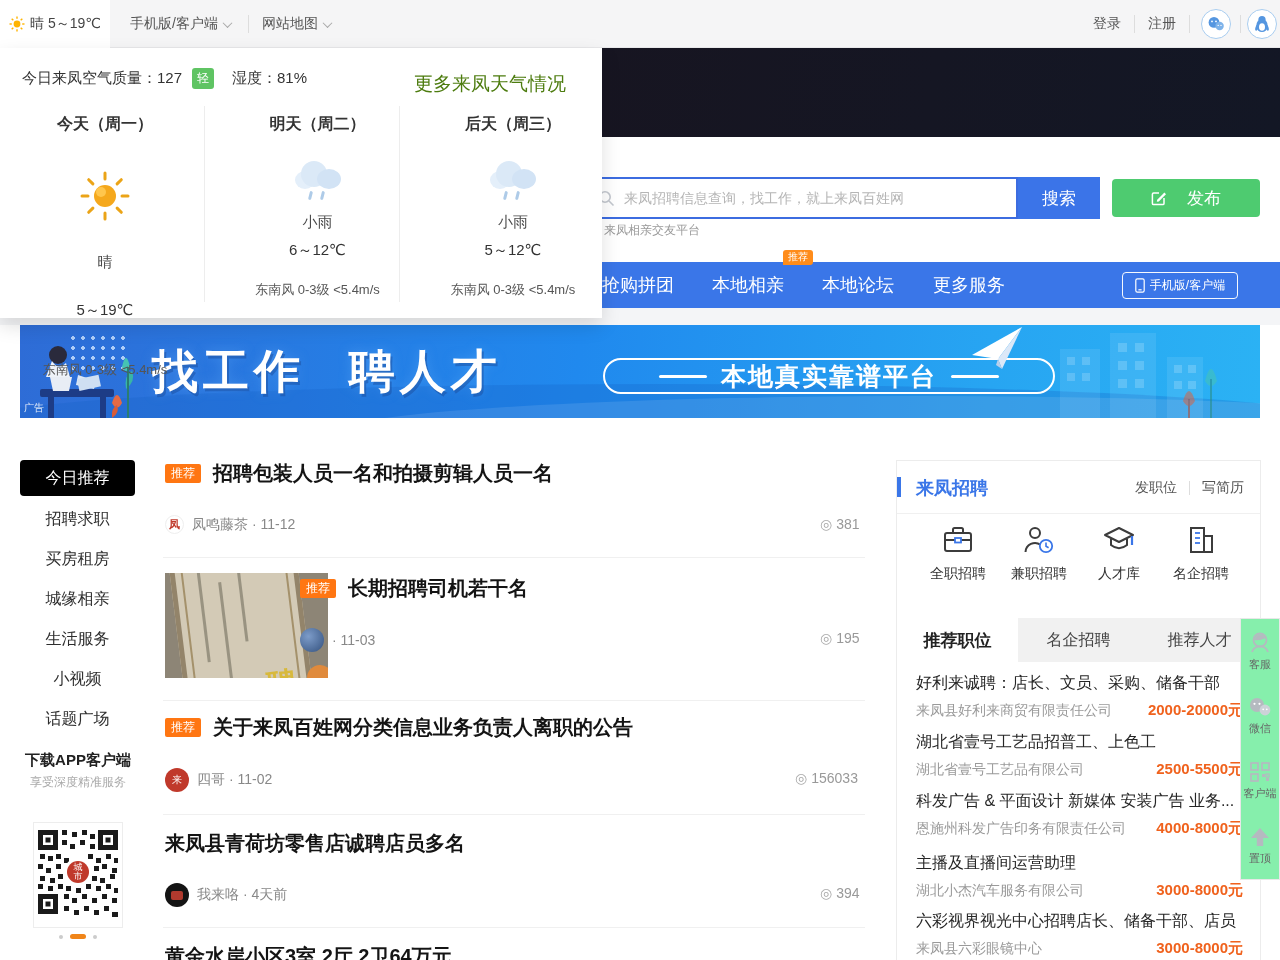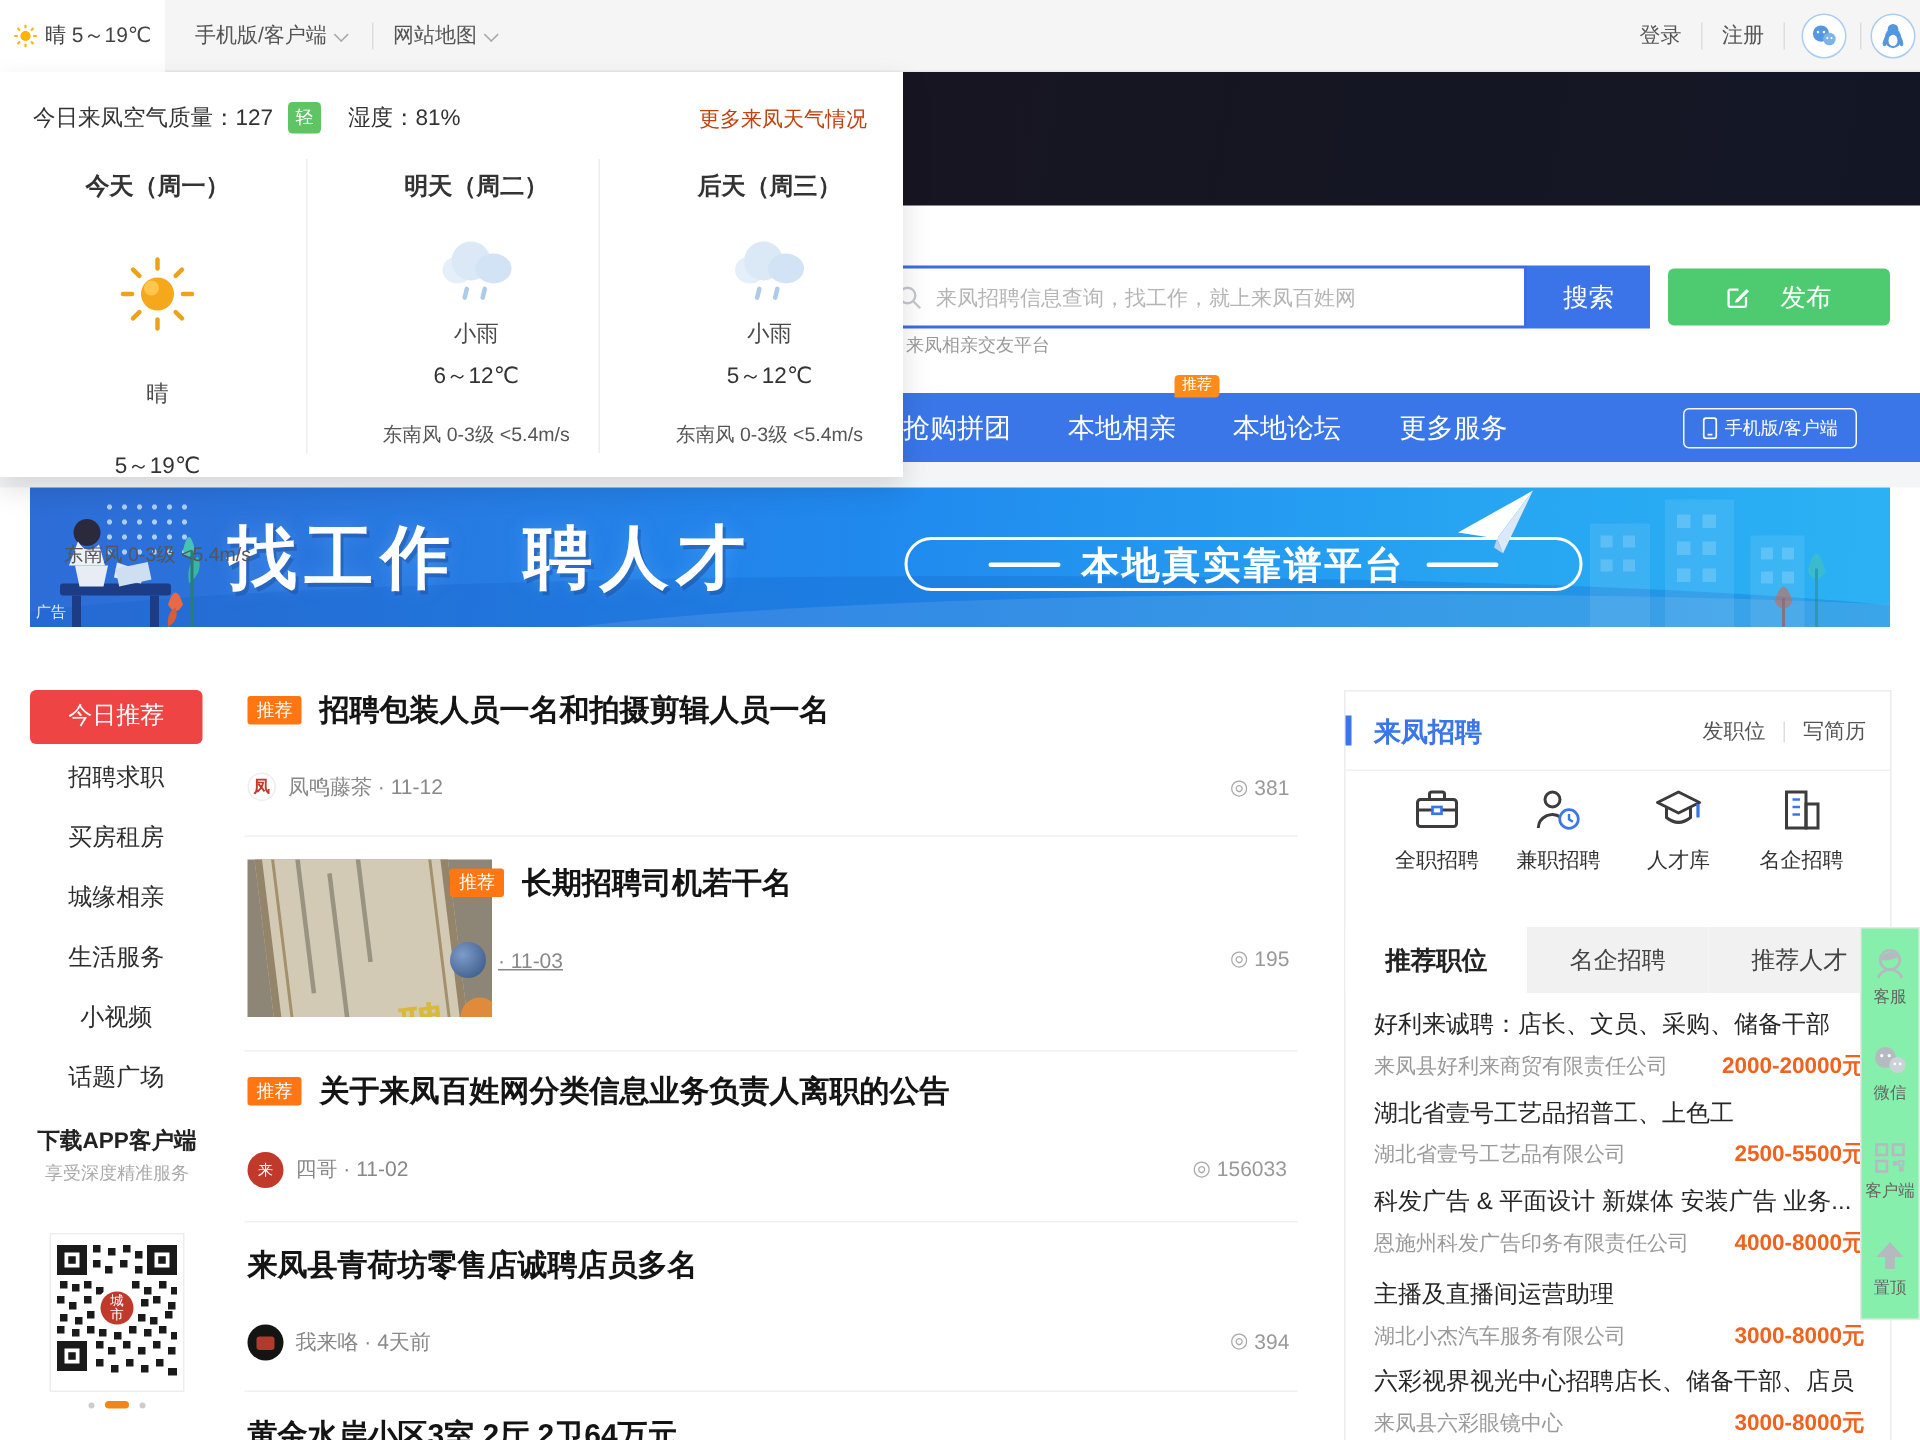--- a/index.html
+++ b/index.html
@@ -40,21 +40,21 @@
   .ad-person { position:absolute; left:2px; top:12px; width:120px; height:81px; }
   .ad-title { position:absolute; left:132px; top:16px; width:440px; font-size:46px; font-weight:bold; color:#fff; letter-spacing:5px; word-spacing:26px; text-shadow:2px 3px 0 rgba(25,77,160,.5),0 0 12px rgba(120,190,255,.35); white-space:nowrap; }
   .ad-pill { position:absolute; left:583px; top:33px; width:452px; height:36px; border:2px solid #fff; border-radius:20px; display:flex; align-items:center; justify-content:center; gap:14px; color:#fff; font-size:25px; font-weight:bold; letter-spacing:2px; }
   .ad-dash { width:48px; height:3px; background:#fff; border-radius:2px; }
   .ad-plane { position:absolute; left:948px; top:0px; }
   .ad-buildings { position:absolute; left:1035px; top:6px; width:170px; height:87px; opacity:.55; }
   .ad-label { position:absolute; left:4px; bottom:3px; color:#fff; font-size:10px; opacity:.85; }
 
   
   .side-item { position:absolute; left:20px; width:115px; height:36px; line-height:36px; text-align:center; font-size:16px; color:#2d2d2d; cursor:pointer; }
-  .side-item.active { background:#ef4444; color:#fff; border-radius:4px; }
+  .side-item.active { background:#000000; color:#fff; border-radius:4px; }
   .app-title { position:absolute; left:8px; top:751px; width:140px; text-align:center; font-size:15px; font-weight:bold; color:#222; }
   .app-sub { position:absolute; left:8px; top:774px; width:140px; text-align:center; font-size:12px; color:#aaa; }
   .qr-box { position:absolute; left:33px; top:822px; width:90px; height:106px; border:1px solid #ededed; background:#fff; display:flex; align-items:flex-start; justify-content:center; padding-top:5px; }
   .qr-dots { position:absolute; left:33px; top:934px; width:90px; display:flex; align-items:center; justify-content:center; gap:7px; }
   .qr-dot { width:4px; height:4px; border-radius:50%; background:#ccc; }
   .qr-dot.on { width:16px; height:5px; border-radius:3px; background:#f08519; }
 
   
   .feed-title { position:absolute; font-size:20px; font-weight:bold; color:#141414; display:flex; align-items:center; gap:12px; white-space:nowrap; }
   .rec-badge { background:#ff7612; color:#fff; font-size:12px; font-weight:normal; padding:2px 6px 3px; border-radius:2px; line-height:14px; flex:none; }
@@ -88,21 +88,21 @@
 
   
   .floatbar { position:absolute; left:1240px; top:618px; width:40px; height:262px; background:#86efac; border:1px solid #e8e8e8; z-index:30; }
   .fb-cell { height:65px; display:flex; flex-direction:column; align-items:center; justify-content:center; gap:4px; cursor:pointer; }
   .fb-label { font-size:11px; color:#666; white-space:nowrap; }
 
   
   .popup { position:absolute; left:0; top:48px; width:602px; height:270px; background:#fff; box-shadow:0 8px 18px rgba(0,0,0,.13); z-index:50; }
   .pp-head { position:absolute; left:22px; top:20px; display:flex; align-items:center; gap:10px; font-size:15px; color:#333; }
   .aqi-badge { background:#5fc463; color:#fff; font-size:12px; padding:2px 5px; border-radius:3px; }
-  .pp-more { position:absolute; right:24px; top:23px; font-size:14px; color:#c2410c; cursor:pointer; }
+  .pp-more { position:absolute; right:36px; top:23px; font-size:19px; color:#4d7c0f; cursor:pointer; }
   .pp-col { position:absolute; top:58px; width:194px; height:196px; display:flex; flex-direction:column; align-items:center; }
   .pp-col + .pp-col { border-left:1px solid #ededed;padding-left:32px; }
   .pp-day { font-size:16px; font-weight:bold; color:#333; margin-top:8px; }
   .pp-icon { margin-top:16px; height:50px; display:flex; align-items:center; }
   .pp-cond { font-size:15px; color:#4a4a4a; margin-top:12px; }
   .pp-temp { font-size:15px; color:#333; margin-top:9px; }
   .pp-wind { font-size:13px; color:#555; margin-top:21px; }
 
   .cloud { position:relative; width:46px; height:30px; }
   .cloud .c1 { position:absolute; left:6px; top:0; width:26px; height:26px; border-radius:50%; background:#dbe9f7; }
@@ -377,21 +377,21 @@
       <div class="cert-line" style="left:42px;top:30px;height:100px;"></div>
       <div class="cert-line" style="left:62px;top:22px;height:70px;"></div>
       <div class="cert-pin" style="left:78px;top:118px;font-size:30px;">聘</div>
     </div>
     <div style="position:absolute;left:142px;top:92px;width:26px;height:26px;border-radius:50%;background:#e08a3c;"></div>
   </div>
   <div class="feed-title" style="left:300px; top:575px;">
     <span class="rec-badge">推荐</span>
     <span>长期招聘司机若干名</span>
   </div>
-  <div class="feed-meta" style="left:300px; top:628px;text-decoration:underline;">
+  <div class="feed-meta" style="left:300px; top:628px;">
     <span class="avatar" style="width:24px;height:24px;background:radial-gradient(circle at 35% 35%, #7d9cc9, #33517e);"></span>
     <span>· 11-03</span>
   </div>
   <div class="views" style="left:820px; top:630px;">
     <span class="eye">◎</span>
     <span>195</span>
   </div>
   <div class="divider" style="top:700px;"></div>
 
   <div class="feed-title" style="left:165px; top:714px;">

